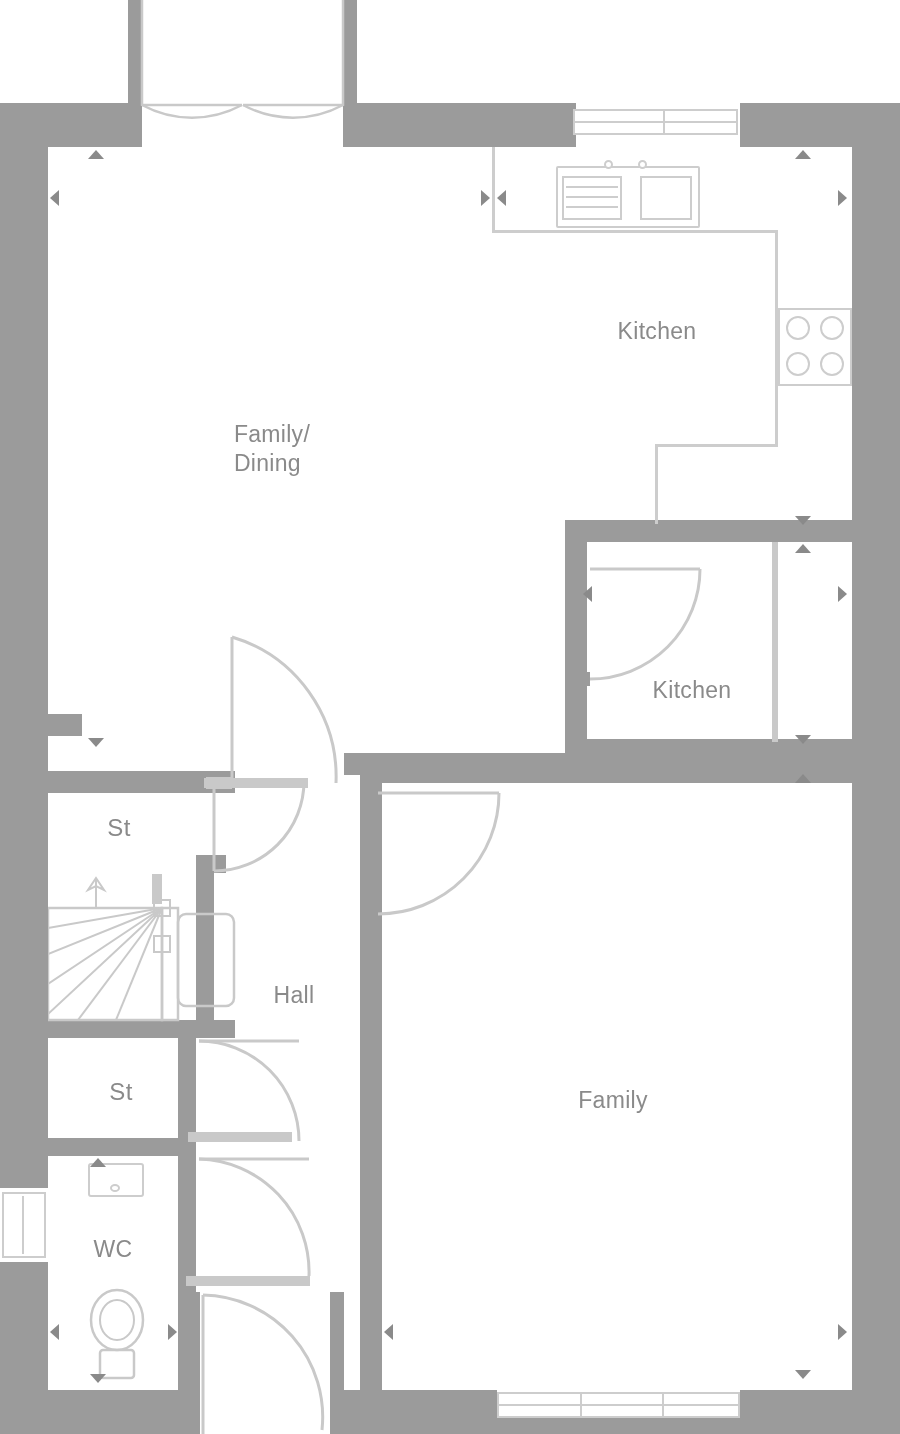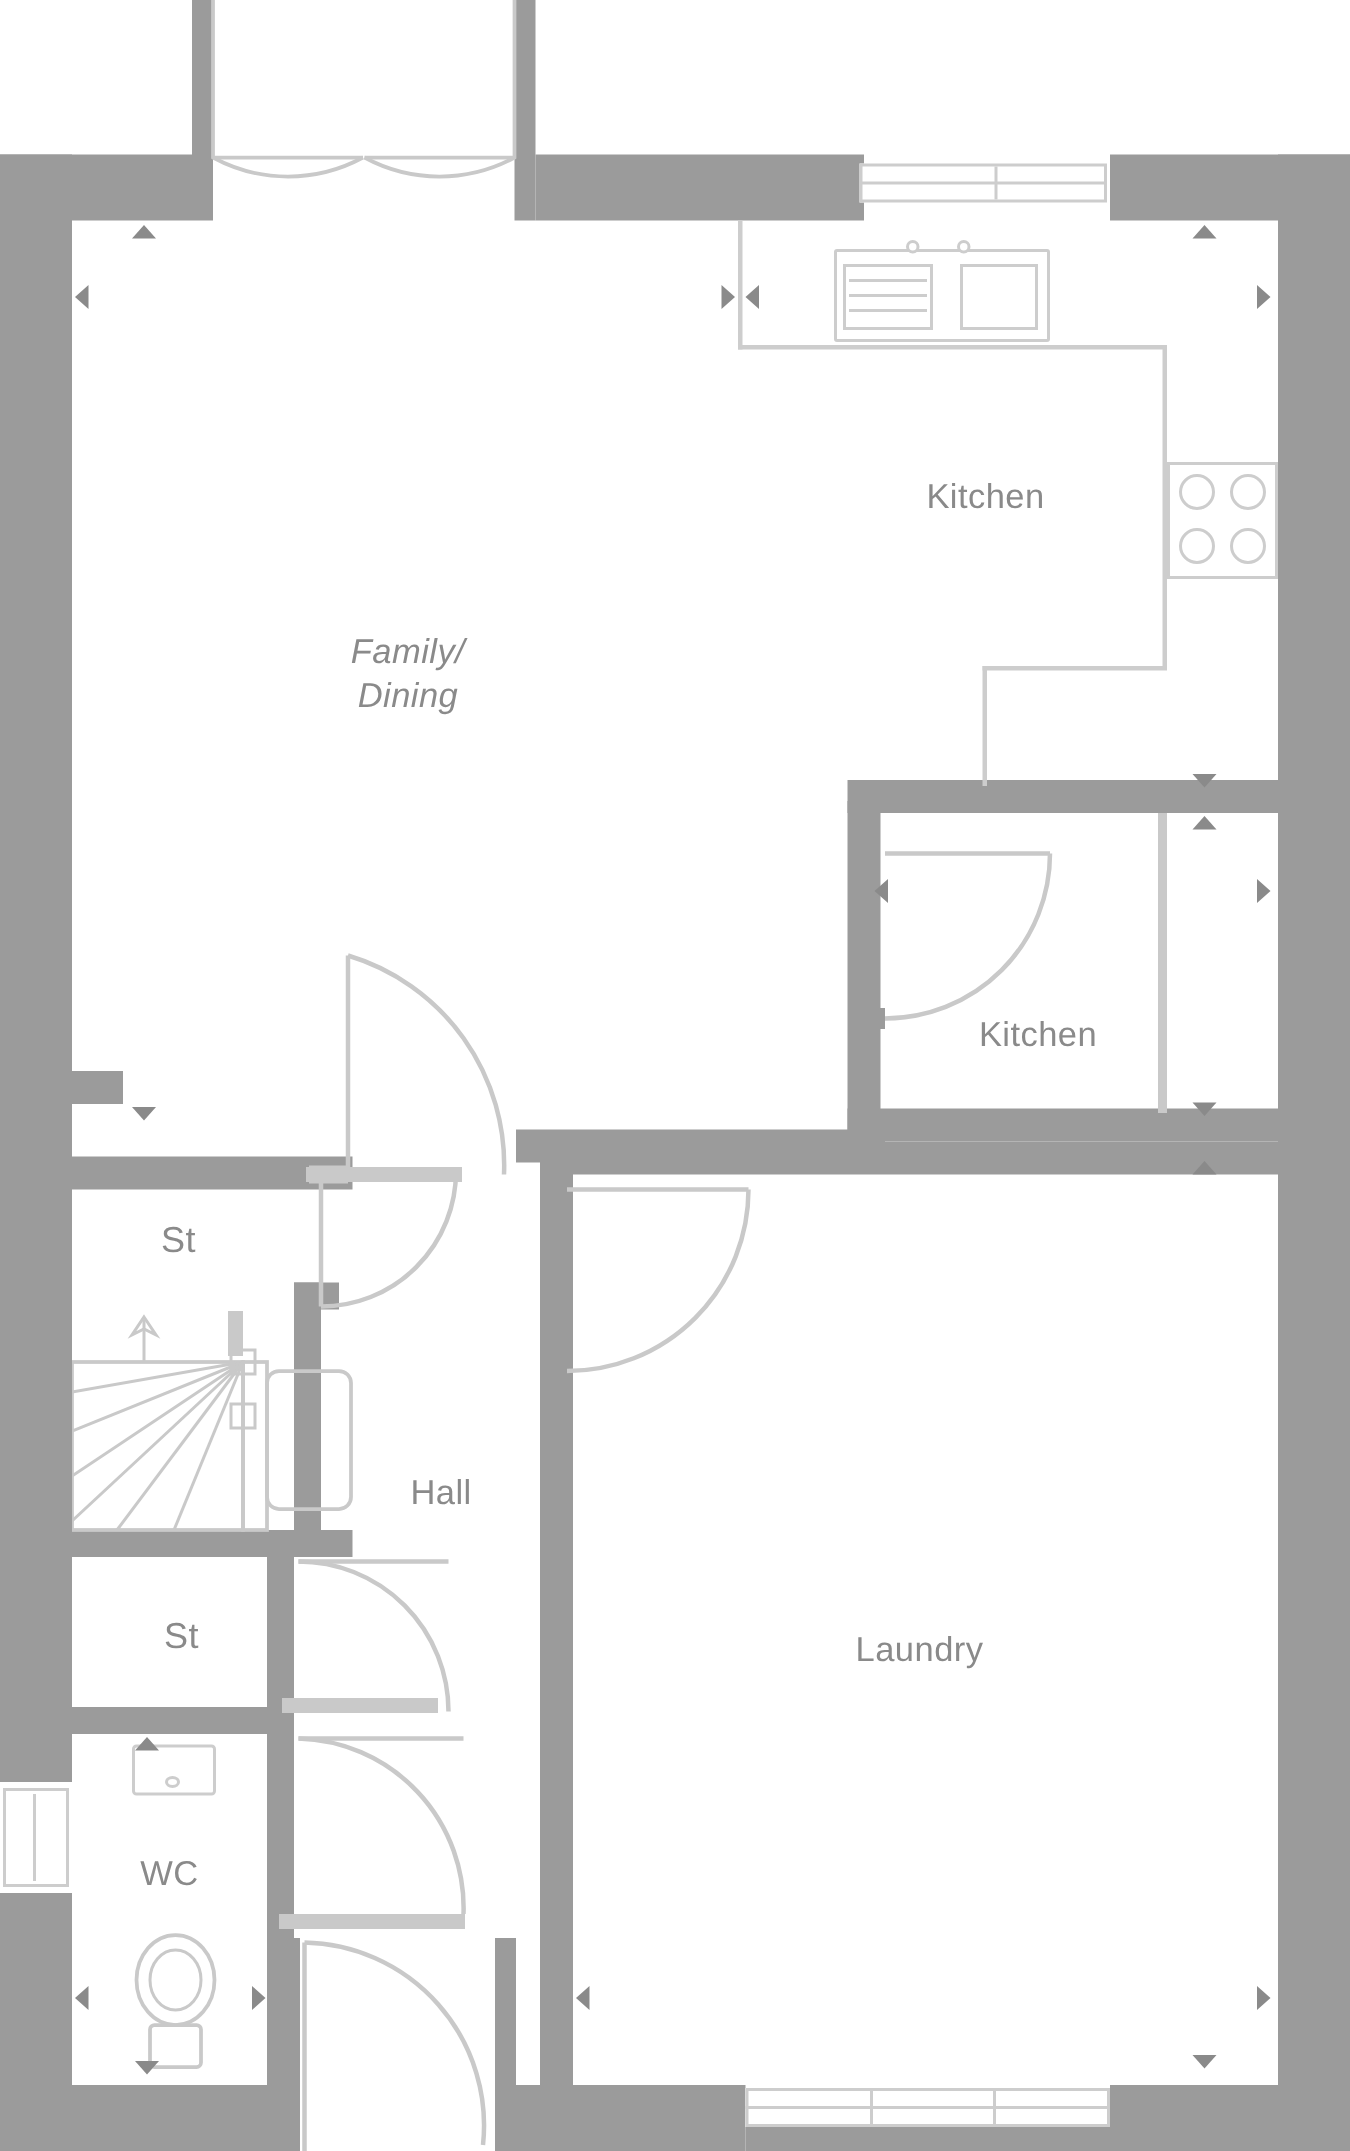--- a/index.html
+++ b/index.html
@@ -27,21 +27,21 @@
   }
   .white {
     position: absolute;
     background: #ffffff;
   }
   .room-label {
     position: absolute;
     color: #8a8a8a;
     font-size: 23px;
     letter-spacing: 0.3px;
-    text-align: center;
+    text-align: left;
     line-height: 29px;
     white-space: pre-line;
     transform: translate(-50%, -50%);
   }
   .room-label.small {
     font-size: 24px;
   }
   .door-arc {
     position: absolute;
   }
@@ -275,26 +275,26 @@
   </svg>
 
   <div class="fixture" style="left:88px; top:1163px; width:56px; height:34px; border-radius:3px;"></div>
   <div class="fixture" style="left:110px; top:1184px; width:10px; height:8px; border-radius:50%;"></div>
   <svg class="stair-svg" style="left:84px; top:1288px;" width="66" height="96" viewBox="0 0 66 96">
     <ellipse cx="33" cy="32" rx="26" ry="30" fill="none" stroke="#c9c9c9" stroke-width="2.5"></ellipse>
     <rect x="16" y="62" width="34" height="28" rx="3" fill="none" stroke="#c9c9c9" stroke-width="2.5"></rect>
     <ellipse cx="33" cy="32" rx="17" ry="20" fill="none" stroke="#c9c9c9" stroke-width="2"></ellipse>
   </svg>
 
-  <div class="room-label" style="left:272px; top:449px;font-style:italic;">Family/
+  <div class="room-label" style="left:272px; top:449px;">Family/
 Dining</div>
   <div class="room-label" style="left:657px; top:331px;">Kitchen</div>
   <div class="room-label" style="left:692px; top:690px;">Kitchen</div>
   <div class="room-label" style="left:294px; top:995px;">Hall</div>
-  <div class="room-label" style="left:613px; top:1100px;">Laundry</div>
+  <div class="room-label" style="left:613px; top:1100px;">Family</div>
   <div class="room-label small" style="left:119px; top:827px;">St</div>
   <div class="room-label small" style="left:121px; top:1091px;">St</div>
   <div class="room-label" style="left:113px; top:1249px;">WC</div>
 
   <div class="arrow up" style="left:88px; top:150px;"></div>
   <div class="arrow left" style="left:50px; top:190px;"></div>
   <div class="arrow down" style="left:88px; top:738px;"></div>
   <div class="arrow right" style="left:481px; top:190px;"></div>
   <div class="arrow left" style="left:497px; top:190px;"></div>
 

